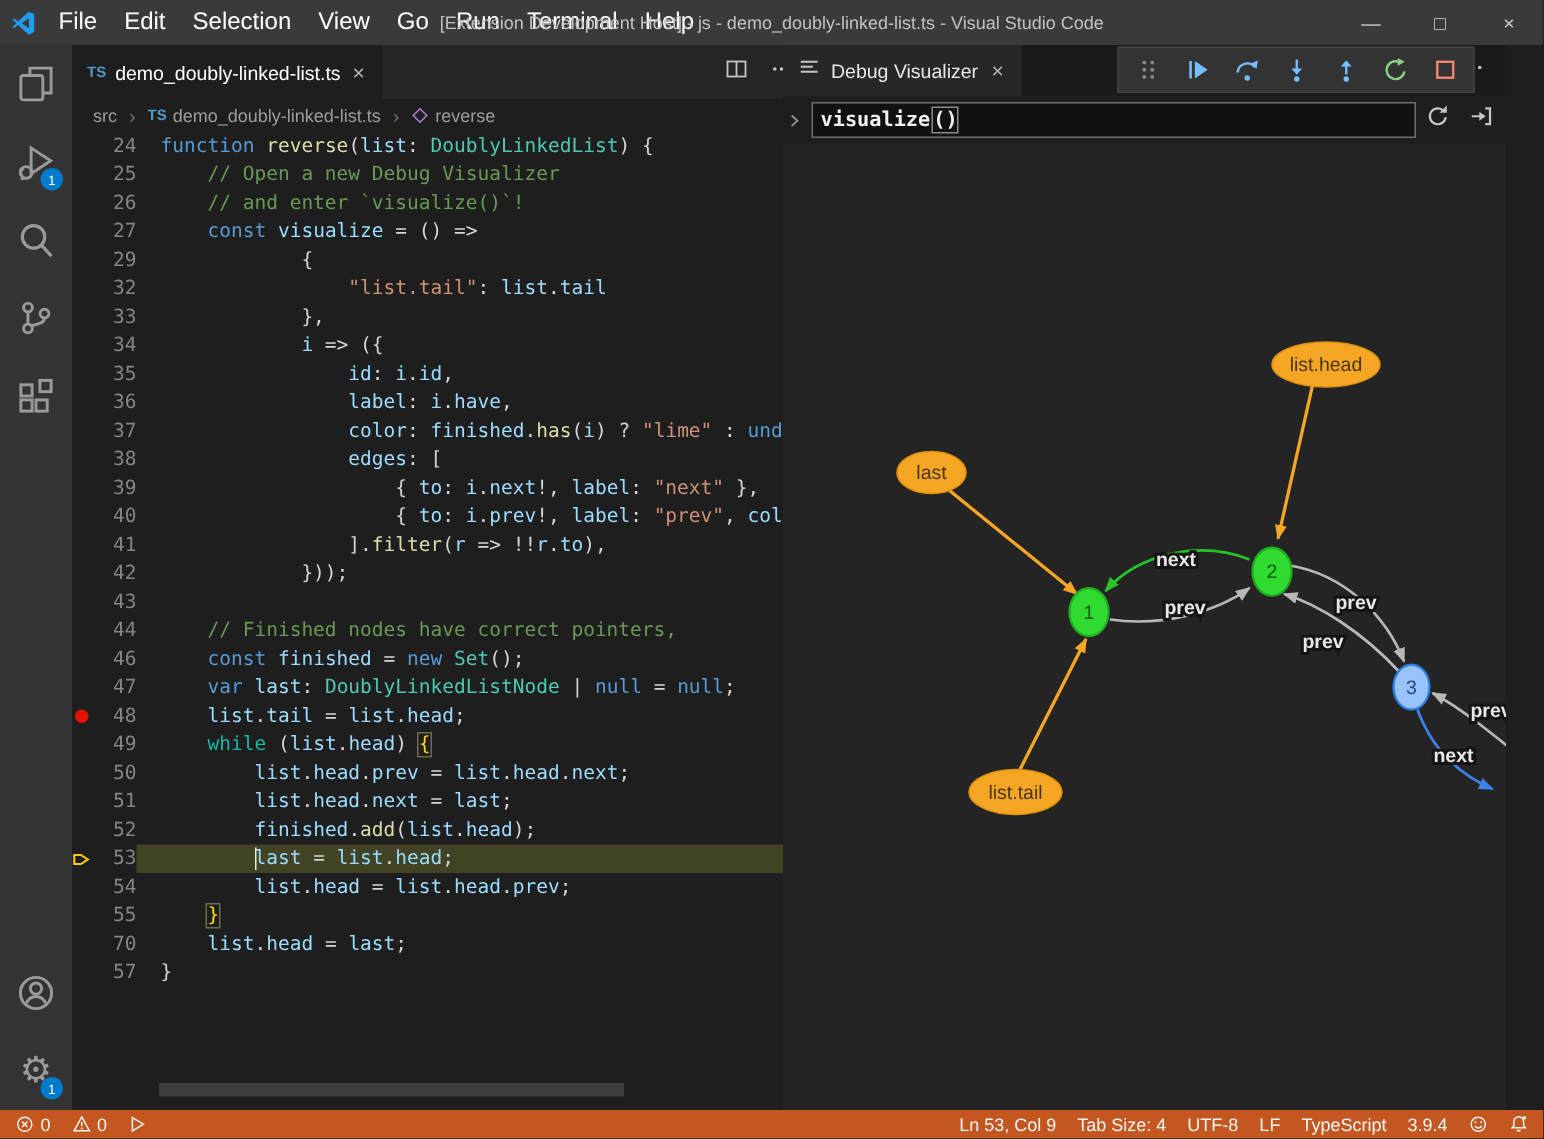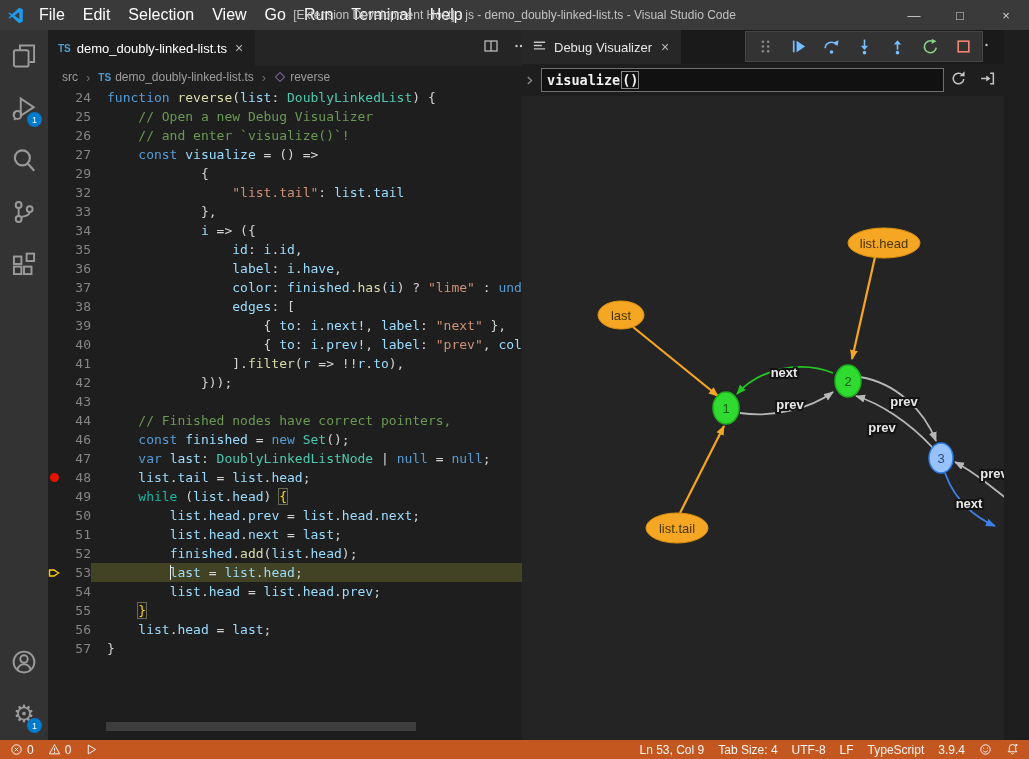--- a/index.html
+++ b/index.html
@@ -254,21 +254,21 @@
         <div class="line"><span class="lmark"><span class="bp-dot"></span></span><span class="lnum">48</span><span class="ltxt"><span class="tk-p">    </span><span class="tk-v">list</span><span class="tk-p">.</span><span class="tk-v">tail</span><span class="tk-p"> = </span><span class="tk-v">list</span><span class="tk-p">.</span><span class="tk-v">head</span><span class="tk-p">;</span></span></div>
         <div class="line"><span class="lmark"></span><span class="lnum">49</span><span class="ltxt"><span class="tk-p">    </span><span class="tk-c">while</span><span class="tk-p"> (</span><span class="tk-v">list</span><span class="tk-p">.</span><span class="tk-v">head</span><span class="tk-p">) </span><span class="tk-b">{</span></span></div>
         <div class="line"><span class="lmark"></span><span class="lnum">50</span><span class="ltxt"><span class="tk-p">        </span><span class="tk-v">list</span><span class="tk-p">.</span><span class="tk-v">head</span><span class="tk-p">.</span><span class="tk-v">prev</span><span class="tk-p"> = </span><span class="tk-v">list</span><span class="tk-p">.</span><span class="tk-v">head</span><span class="tk-p">.</span><span class="tk-v">next</span><span class="tk-p">;</span></span></div>
         <div class="line"><span class="lmark"></span><span class="lnum">51</span><span class="ltxt"><span class="tk-p">        </span><span class="tk-v">list</span><span class="tk-p">.</span><span class="tk-v">head</span><span class="tk-p">.</span><span class="tk-v">next</span><span class="tk-p"> = </span><span class="tk-v">last</span><span class="tk-p">;</span></span></div>
         <div class="line"><span class="lmark"></span><span class="lnum">52</span><span class="ltxt"><span class="tk-p">        </span><span class="tk-v">finished</span><span class="tk-p">.</span><span class="tk-f">add</span><span class="tk-p">(</span><span class="tk-v">list</span><span class="tk-p">.</span><span class="tk-v">head</span><span class="tk-p">);</span></span></div>
         <div class="line hl"><span class="lmark"><svg class="cur-arrow" width="12" height="12" viewBox="0 0 12 12">
               <path d="M1.5 3h4.5L10.5 6 6 9H1.5z" fill="none" stroke="#ffcc00" stroke-width="1.4"></path>
             </svg></span><span class="lnum">53</span><span class="ltxt"><span class="tk-p">        </span><span class="tk-v">last</span><span class="tk-p"> = </span><span class="tk-v">list</span><span class="tk-p">.</span><span class="tk-v">head</span><span class="tk-p">;</span><span class="caret" style="left: 78.64px;"></span></span></div>
         <div class="line"><span class="lmark"></span><span class="lnum">54</span><span class="ltxt"><span class="tk-p">        </span><span class="tk-v">list</span><span class="tk-p">.</span><span class="tk-v">head</span><span class="tk-p"> = </span><span class="tk-v">list</span><span class="tk-p">.</span><span class="tk-v">head</span><span class="tk-p">.</span><span class="tk-v">prev</span><span class="tk-p">;</span></span></div>
         <div class="line"><span class="lmark"></span><span class="lnum">55</span><span class="ltxt"><span class="tk-p">    </span><span class="tk-b">}</span></span></div>
-        <div class="line"><span class="lmark"></span><span class="lnum">56</span><span class="ltxt"><span class="tk-p">    </span><span class="tk-v">list</span><span class="tk-p">.</span><span class="tk-v">head</span><span class="tk-p"> = </span><span class="tk-v">last</span><span class="tk-p">;</span></span></div>
+        <div class="line"><span class="lmark"></span><span class="lnum">70</span><span class="ltxt"><span class="tk-p">    </span><span class="tk-v">list</span><span class="tk-p">.</span><span class="tk-v">head</span><span class="tk-p"> = </span><span class="tk-v">last</span><span class="tk-p">;</span></span></div>
         <div class="line"><span class="lmark"></span><span class="lnum">57</span><span class="ltxt"><span class="tk-p">}</span></span></div>
       </div>
   </div>
 
   <div class="group-divider"></div>
 
   <div class="panel">
     <div class="panel-tabs">
       <div class="panel-tab">
         <span><svg viewBox="0 0 16 16" fill="none" stroke="currentColor" stroke-width="1.4">

